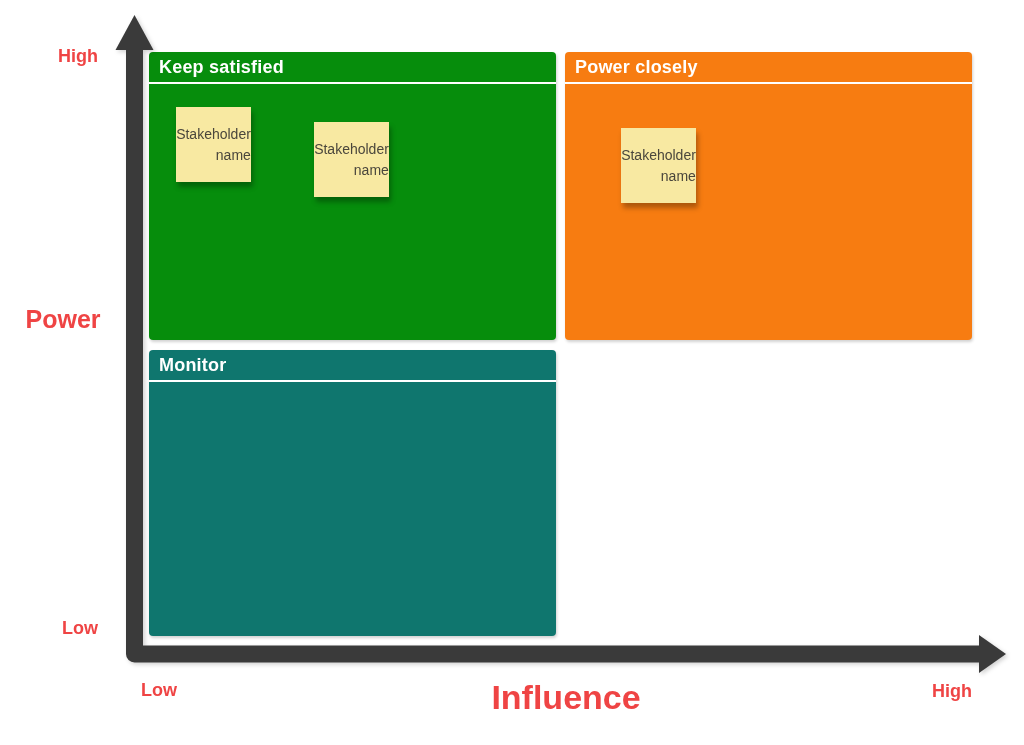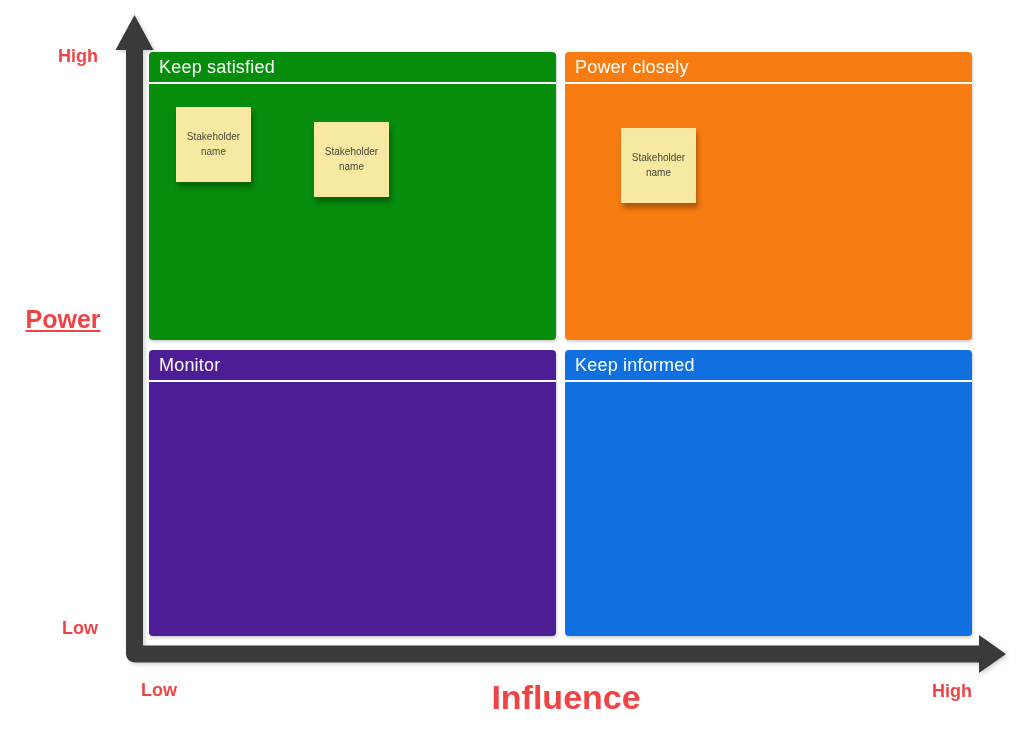--- a/index.html
+++ b/index.html
@@ -21,43 +21,43 @@
     border-radius: 4px;
     box-shadow: 1px 2px 3px rgba(0,0,0,0.18);
   }
   .quadrant-header {
     height: 30px;
     display: flex;
     align-items: center;
     padding: 0 10px;
     border-bottom: 2px solid #ffffff;
     color: #ffffff;
-    font-weight: normal;
+    font-weight: bold;
     font-size: 18px;
     letter-spacing: 0.2px;
     white-space: nowrap;
   }
   .q-top-left     { left: 149px; top:  52px; width: 407px; height: 288px; }
   .q-top-right    { left: 565px; top:  52px; width: 407px; height: 288px; }
   .q-bottom-left  { left: 149px; top: 350px; width: 407px; height: 286px; }
   .q-bottom-right { left: 565px; top: 350px; width: 407px; height: 286px; }
 
   
   .sticky {
     position: absolute;
     width: 75px;
     height: 75px;
     box-shadow: 2px 5px 5px rgba(0,0,0,0.30);
     display: flex;
     align-items: center;
     justify-content: center;
-    text-align: center;
+    text-align: right;
     padding: 4px;
     box-sizing: border-box;
-    font-size: 10px;
+    font-size: 14px;
     line-height: 1.45;
     color: #4a463c;
   }
   .sticky-1 { left: 176px; top: 107px; }
   .sticky-2 { left: 314px; top: 122px; }
   .sticky-3 { left: 621px; top: 128px; }
 
   
   .axes-svg {
     position: absolute;
@@ -69,21 +69,21 @@
   }
 
   
   .axis-label {
     position: absolute;
     color: #ef4444;
     font-weight: bold;
     white-space: nowrap;
   }
   .lbl-y-high     { left: 58px;  top: 46px;  font-size: 18px; }
-  .lbl-y-title    { left: 20px;  top: 305px; width: 86px; text-align: center; font-size: 25px; text-decoration: underline; }
+  .lbl-y-title    { left: 20px;  top: 305px; width: 86px; text-align: center; font-size: 25px; }
   .lbl-y-low      { left: 62px;  top: 618px; font-size: 18px; }
   .lbl-x-low      { left: 141px; top: 680px; font-size: 18px; }
   .lbl-x-title    { left: 461px; top: 678px; width: 210px; text-align: center; font-size: 34px; }
   .lbl-x-high     { left: 932px; top: 681px; font-size: 18px; }
 </style>
 </head>
 <body>
 
 <div class="canvas">
 
@@ -92,31 +92,26 @@
       <span>Keep satisfied</span>
     </div>
   </div>
 
   <div class="quadrant q-top-right" style="background-color: rgb(247, 124, 17);">
     <div class="quadrant-header">
       <span>Power closely</span>
     </div>
   </div>
 
-  <div class="quadrant q-bottom-left" style="background-color: #4c1d95;">
+  <div class="quadrant q-bottom-left" style="background-color: #0f766e;">
     <div class="quadrant-header">
       <span>Monitor</span>
     </div>
   </div>
 
-  <div class="quadrant q-bottom-right" style="background-color: rgb(17, 112, 224);">
-    <div class="quadrant-header">
-      <span>Keep informed</span>
-    </div>
-  </div>
 
   <div class="sticky sticky-1" style="background-color: rgb(248, 233, 162);">
     <span>Stakeholder name</span>
   </div>
   <div class="sticky sticky-2" style="background-color: rgb(248, 233, 162);">
     <span>Stakeholder name</span>
   </div>
   <div class="sticky sticky-3" style="background-color: rgb(248, 233, 162);">
     <span>Stakeholder name</span>
   </div>

